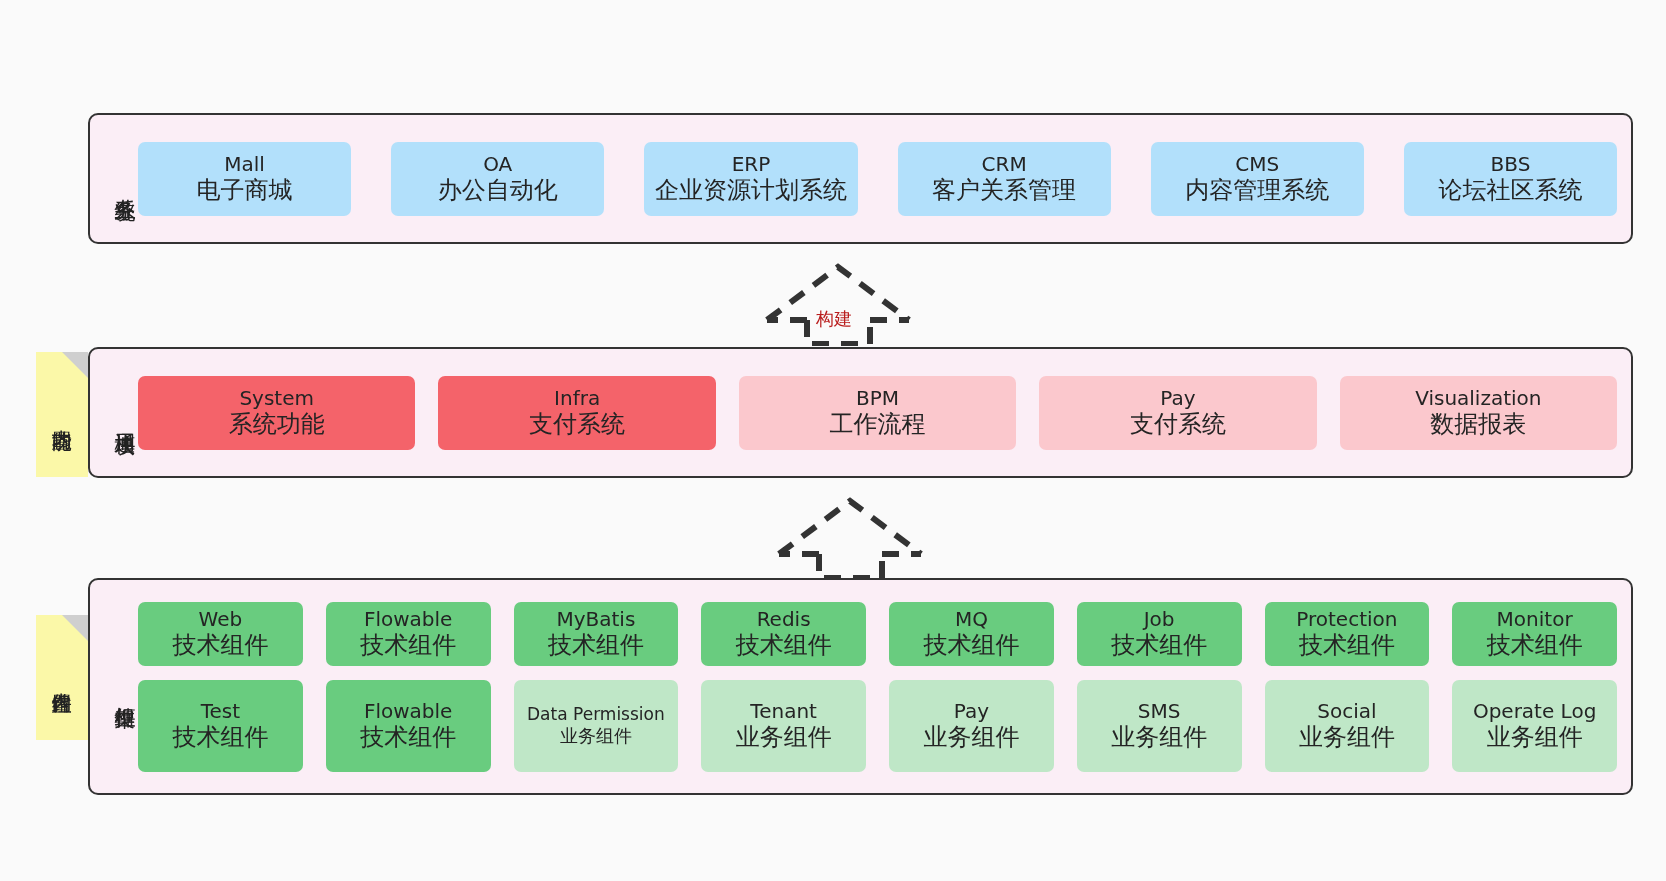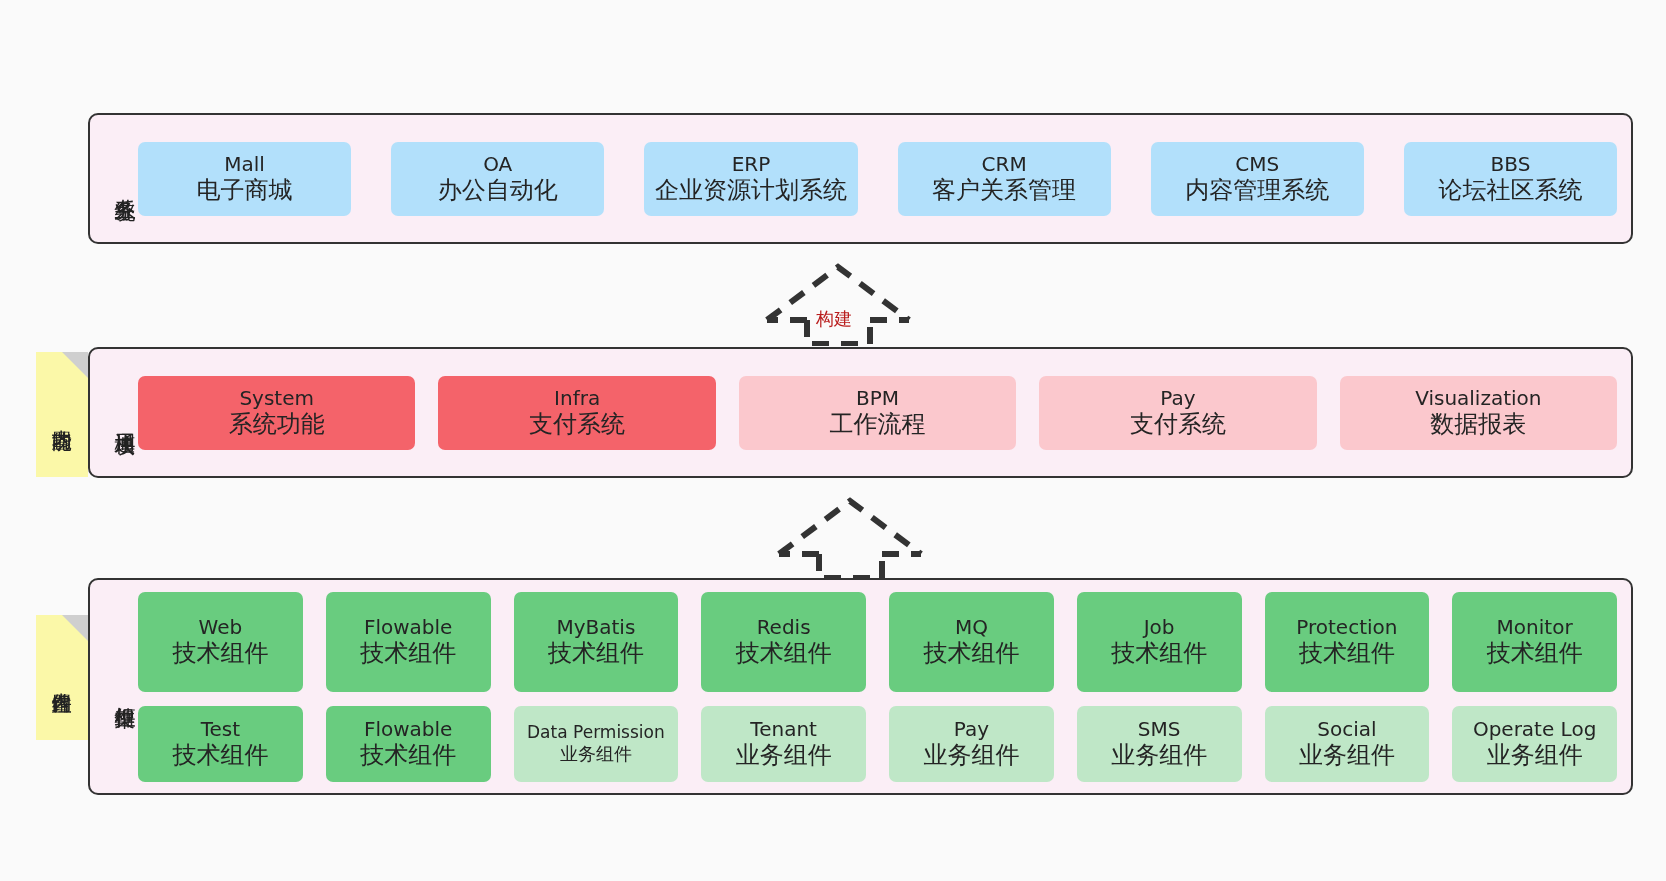--- a/index.html
+++ b/index.html
@@ -237,21 +237,21 @@
 
   <div class="sticky" style="left:36px; top:615px; width:52px; height:125px;">
     <span class="fold"></span>
     <span>内置组件</span>
   </div>
 
   <div class="layer" style="left:88px; top:578px; width:1545px; height:217px;">
     <div class="layer-title">框架组件</div>
     <div class="layer-body">
 
-      <div class="row" style="height:100px;justify-content:space-between;">
+      <div class="row" style="height:64px;justify-content:space-between;">
         <div class="node green">
           <span class="en">Web</span>
           <span class="cn">技术组件</span>
         </div>
         <div class="node green">
           <span class="en">Flowable</span>
           <span class="cn">技术组件</span>
         </div>
         <div class="node green">
           <span class="en">MyBatis</span>
@@ -272,21 +272,21 @@
         <div class="node green">
           <span class="en">Protection</span>
           <span class="cn">技术组件</span>
         </div>
         <div class="node green">
           <span class="en">Monitor</span>
           <span class="cn">技术组件</span>
         </div>
       </div>
 
-      <div class="row" style="height:76px;">
+      <div class="row" style="height:92px;">
         <div class="node green">
           <span class="en">Test</span>
           <span class="cn">技术组件</span>
         </div>
         <div class="node green">
           <span class="en">Flowable</span>
           <span class="cn">技术组件</span>
         </div>
         <div class="node lightgreen three-line">
           <span class="en">Data Permission</span>

